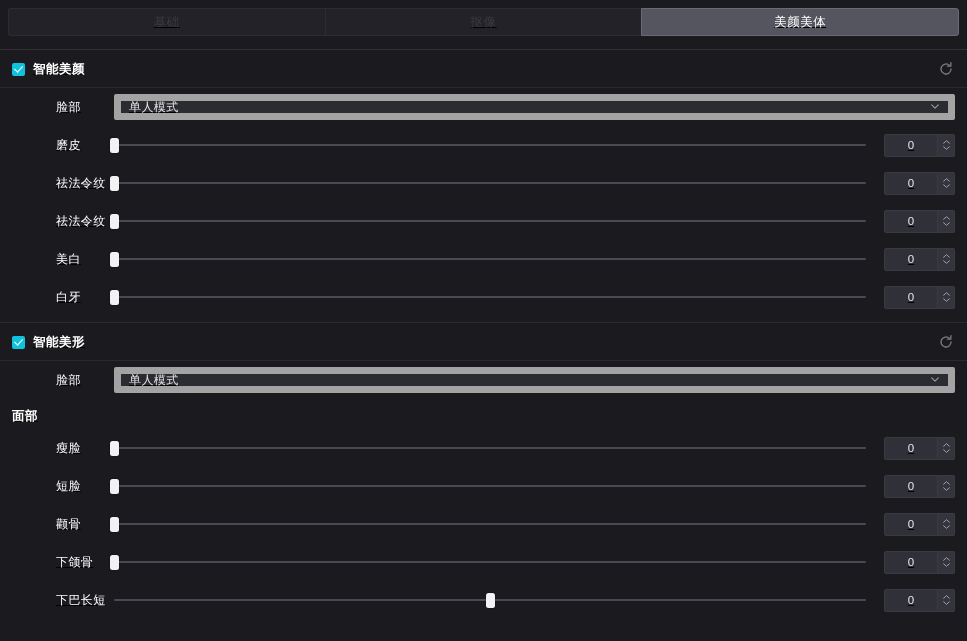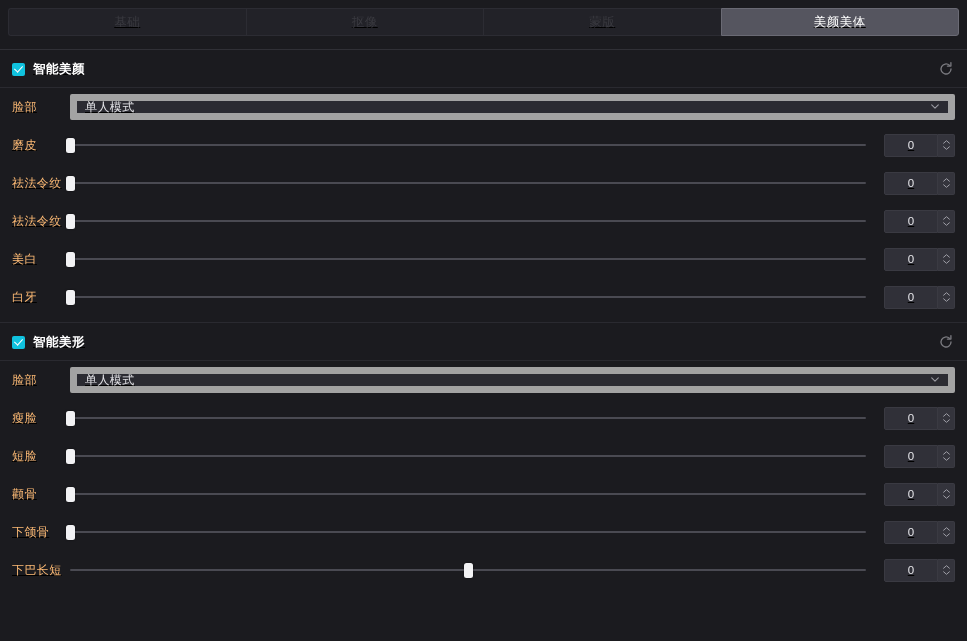--- a/index.html
+++ b/index.html
@@ -104,23 +104,24 @@
   .row {
     display: flex;
     align-items: center;
     height: 38px;
     padding: 0 12px 0 12px;
   }
   .row-label {
     width: 58px;
     flex: 0 0 58px;
     font-size: 12px;
-    color: #fdba74;
+    color: #ffffff;
     letter-spacing: .4px;
     white-space: nowrap;
+    margin-left: 44px;
   }
 
   
   .select {
     flex: 1 1 auto;
     height: 26px;
     background: #2b2b32;
     border: 7px solid #a3a3a3;
     border-radius: 2px;
     display: flex;
@@ -219,23 +220,20 @@
 
 <div class="app">
 
   <div class="tabbar">
     <div class="tab">
       <span>基础</span>
     </div>
     <div class="tab">
       <span>抠像</span>
     </div>
-    <div class="tab">
-      <span>蒙版</span>
-    </div>
     <div class="tab active">
       <span>美颜美体</span>
     </div>
   </div>
 
   <div class="topdivider"></div>
 
   <div class="body">
 
     <div class="sec-head">
@@ -378,20 +376,21 @@
       <div class="select">
         <span class="select-value">单人模式</span>
         <span class="select-arrow">
           <svg width="8" height="5" viewBox="0 0 8 5">
               <path d="M.7.8 4 4.1 7.3.8" fill="none" stroke="#9a9aa2" stroke-width="1.1" stroke-linecap="round" stroke-linejoin="round"></path>
             </svg>
         </span>
       </div>
     </div>
 
+    <div class="sub-head">面部</div>
 
     <div class="row">
       <span class="row-label">瘦脸</span>
       <div class="slider">
         <div class="slider-track"></div>
         <div class="slider-thumb" style="left: 0%;"></div>
       </div>
       <div class="num-wrap">
         <div class="num-input">0</div>
         <div class="num-spin">

